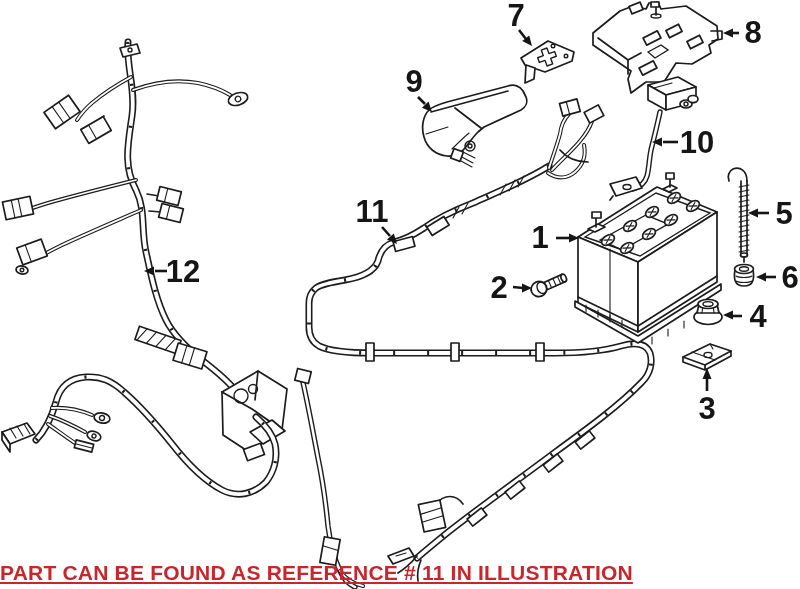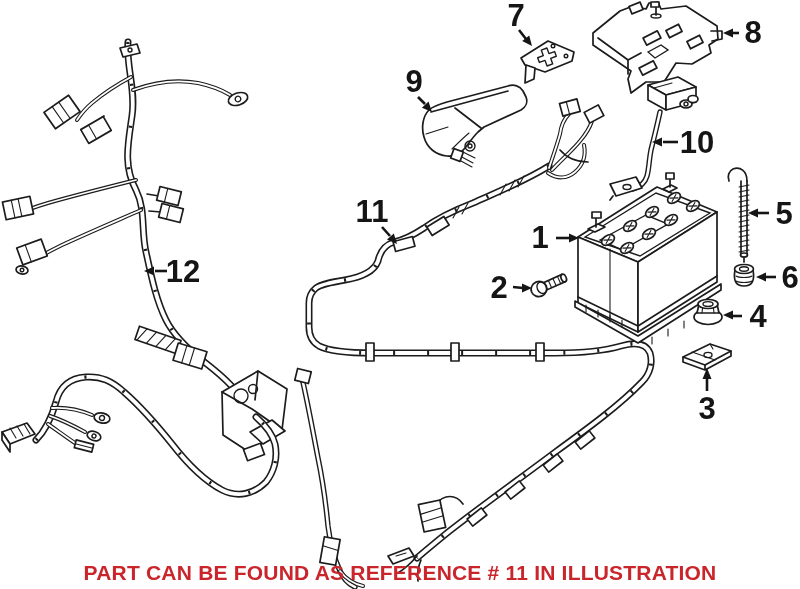--- a/index.html
+++ b/index.html
@@ -15,23 +15,23 @@
   .tube-i{fill:none;stroke:#fff;stroke-width:3.8;stroke-linecap:round;stroke-linejoin:round;}
   .tube2-o{fill:none;stroke:#1c1c1c;stroke-width:5.4;stroke-linecap:round;}
   .tube2-i{fill:none;stroke:#fff;stroke-width:2.6;stroke-linecap:round;}
   .wire-o{fill:none;stroke:#1c1c1c;stroke-width:4;stroke-linecap:round;}
   .wire-i{fill:none;stroke:#fff;stroke-width:1.8;stroke-linecap:round;}
   .band{fill:none;stroke:#1c1c1c;stroke-width:3.8;stroke-dasharray:2 32;}
   .band2{fill:none;stroke:#1c1c1c;stroke-width:3.4;stroke-dasharray:2 40;}
   .callout text{font:700 31px "Liberation Sans",sans-serif;fill:#151515;text-anchor:middle;}
   .shaft{fill:none;stroke:#151515;stroke-width:2.6;}
   .head{fill:#151515;stroke:none;}
-  .footer-note{position:absolute;left:0;right:0;top:561px;text-align:center;
+  .footer-note{position:absolute;left:0;right:0;top:561px;
                font:700 21px "Liberation Sans",sans-serif;letter-spacing:.2px;color:#c9252b;
-               white-space:nowrap;}
+               white-space:nowrap;text-decoration:underline;}
 </style>
 </head>
 <body>
 
 <div class="stage">
 <svg width="800" height="589" viewBox="0 0 800 589">
   <defs>
     <path id="p12trunk" d="M128,42 C126,66 136,90 132,116 C128,144 123,166 136,190 C146,210 141,231 146,252 C151,275 156,300 166,320 C174,336 188,349 203,361 C216,371 227,380 235,390"></path>
     <path id="p12loop" d="M36,440 C46,430 52,416 56,402 C60,386 70,378 86,377 C101,376 112,381 124,392 C140,406 156,424 172,444 C186,462 203,480 222,490 C238,498 254,494 266,482 C274,472 278,458 275,444 C272,432 264,424 256,417"></path>
     <path id="p12droop" d="M302,378 C308,404 313,432 318,458 C323,482 326,505 328,526 C330,542 334,558 340,571 C343,578 348,584 355,587"></path>

